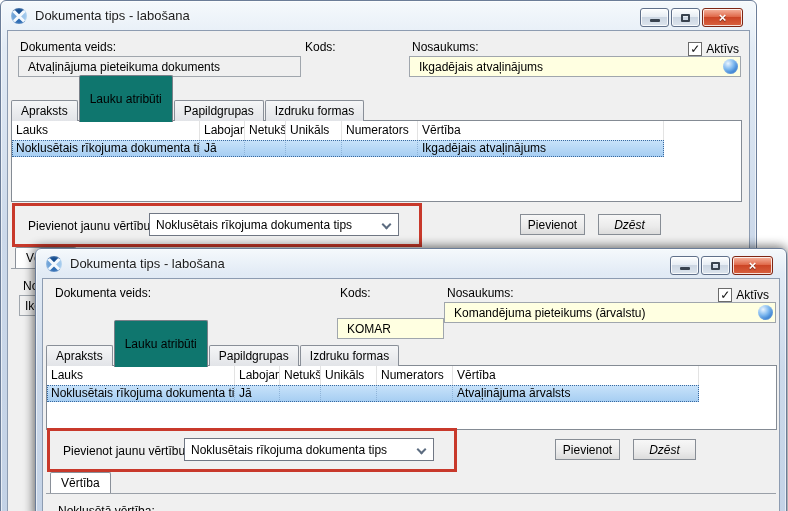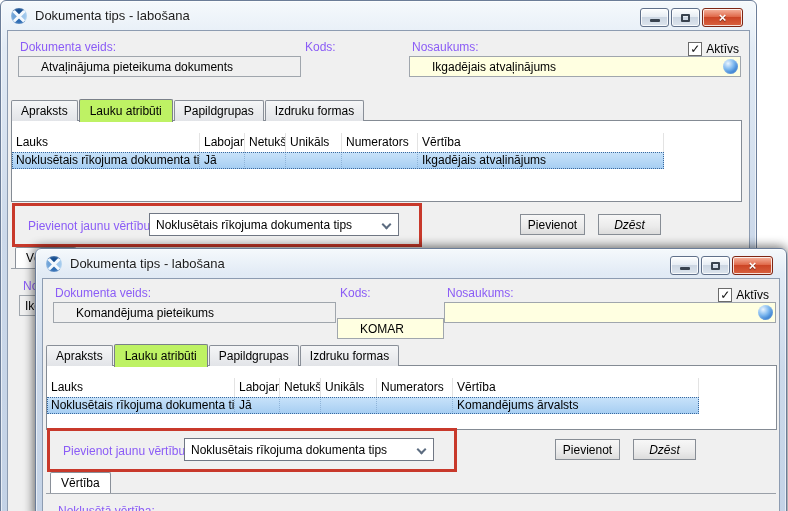--- a/index.html
+++ b/index.html
@@ -30,43 +30,43 @@
     box-shadow:inset 0 0 0 1px rgba(255,255,255,.8); }
   .glyph-min { width:10px; height:3px; background:#39434f; border-radius:1px; margin-top:6px; }
   .glyph-max { width:9px; height:8px; border:2px solid #39434f; border-radius:1px; }
   .wbtn.close { width:41px; border-color:#7e2614; color:#fff; font-weight:bold; font-size:13px;
     background:linear-gradient(#f6b5a0,#e06a4b 45%,#cc4526 50%,#d8613f);
     text-shadow:0 1px 1px rgba(0,0,0,.45); }
 
   .client { position:absolute; left:6px; right:6px; top:29px; bottom:0;
     background:#f0f0f0; border:1px solid #8d9cb1; border-bottom:none; }
 
-  .lbl { position:absolute; font-size:12px; color:#8b5cf6; white-space:nowrap; }
+  .lbl { position:absolute; font-size:12px; color:#000000; white-space:nowrap; }
   .fld { position:absolute; top:25px; height:21px; border:1px solid #a0a6ad; background:#f0f0f0;
-    font-size:12px; display:flex; align-items:center; padding:0 22px; white-space:nowrap; overflow:hidden; }
+    font-size:12px; display:flex; align-items:center; padding:0 9px; white-space:nowrap; overflow:hidden; }
   .fld.yellow { background:#ffffe1; }
   .f-doc { left:10px; width:283px; }
   .f-code { left:294px; width:107px; }
   .f-name { left:401px; width:332px; padding-right:22px; }
   .globe { position:absolute; right:2px; top:2px; width:15px; height:15px; border-radius:50%;
     background:radial-gradient(circle at 34% 30%,#eaf5ff,#7db8ef 40%,#2e77cc 75%,#174f92);
     box-shadow:inset 0 0 2px rgba(255,255,255,.6); }
   .chk { position:absolute; right:10px; top:11px; display:flex; align-items:center; gap:4px; font-size:12px; }
   .chkbox { width:14px; height:14px; background:#fff; border:1px solid #6b6b6b;
     display:flex; align-items:center; justify-content:center; font-size:12px; color:#111; line-height:1; }
 
   .tabs { position:absolute; left:3px; display:flex; align-items:flex-end; height:23px; z-index:3; }
   .tab { font-size:12px; padding:3px 9px; background:linear-gradient(#f5f6f7,#e2e4e8);
     border:1px solid #898f98; border-bottom:none; margin-right:1px; border-radius:2px 2px 0 0; }
-  .tab.active { background:#bef264; padding:4px 10px; margin-bottom:-1px; border-color:#7a8089; }
+  .tab.active { background:#0f766e; padding:16px 10px; margin-bottom:-1px; border-color:#7a8089; }
   .w1 .tabs { top:67px; } .w2 .tabs { top:64px; }
 
   .tbl { position:absolute; left:3px; width:731px; background:#fff; border:1px solid #848b94; z-index:2; overflow:hidden; }
   .w1 .tbl { top:89px; height:82px; } .w2 .tbl { top:86px; height:65px; }
-  .thead { display:flex; height:19px;margin-top:12px; }
+  .thead { display:flex; height:19px; }
   .th { font-size:12px; padding:2px 4px; border-right:1px solid #e3e3e3; white-space:nowrap; overflow:hidden; }
   .trow { display:flex; height:17px; }
   .sel { display:flex; background:linear-gradient(#c9e3fa,#a5cdf2); outline:1px dotted #39699f; outline-offset:-1px; }
   .td { font-size:12px; padding:1px 4px; white-space:nowrap; border-right:1px dotted #8fb4d9; overflow:hidden; }
   .c0{width:188px;} .c1{width:45px;} .c2{width:41px;} .c3{width:56px;} .c4{width:76px;} .c5{width:246px;}
   .fill { flex:1; background:#fff; }
 
   .addrow { position:absolute; left:4px; width:410px; height:44px; border:3px solid #c8392b; z-index:4; }
   .w1 .addrow { top:172px; } .w2 .addrow { top:149px; }
   .addrow .lbl { left:13px; top:13px; }
@@ -186,23 +186,23 @@
         </span>
       <span class="wbtn close">
           <span>×</span>
         </span>
     </span>
   </div>
   <div class="client">
     <span class="lbl" style="left:12px;top:7px">Dokumenta veids:</span>
     <span class="lbl" style="left:297px;top:7px">Kods:</span>
     <span class="lbl" style="left:404px;top:7px">Nosaukums:</span>
-    <div class="fld f-doc" style="top:23px">Komandējuma pieteikums</div>
     <div class="fld yellow f-code" style="top:39px">KOMAR</div>
     <div class="fld yellow f-name" style="top:23px">
+      <span>Komandējuma pieteikums (ārvalstu)</span>
       <span class="globe"></span>
     </div>
     <span class="chk" style="top:9px">
       <span class="chkbox">✓</span>
       <span>Aktīvs</span>
     </span>
 
     <div class="tabs">
       <span class="tab">Apraksts</span>
       <span class="tab active">Lauku atribūti</span>
@@ -220,21 +220,21 @@
         <span class="th c5">Vērtība</span>
         <span class="fill"></span>
       </div>
       <div class="trow">
         <span class="sel">
           <span class="td c0">Noklusētais rīkojuma dokumenta tips</span>
           <span class="td c1">Jā</span>
           <span class="td c2"></span>
           <span class="td c3"></span>
           <span class="td c4"></span>
-          <span class="td c5">Komandējums ārvalsts</span>
+          <span class="td c5">Atvaļinājuma ārvalsts</span>
         </span>
         <span class="fill"></span>
       </div>
     </div>
 
     <div class="addrow">
       <span class="lbl">Pievienot jaunu vērtību:</span>
       <div class="combo">
         <span>Noklusētais rīkojuma dokumenta tips</span>
         <span class="chev"></span>

